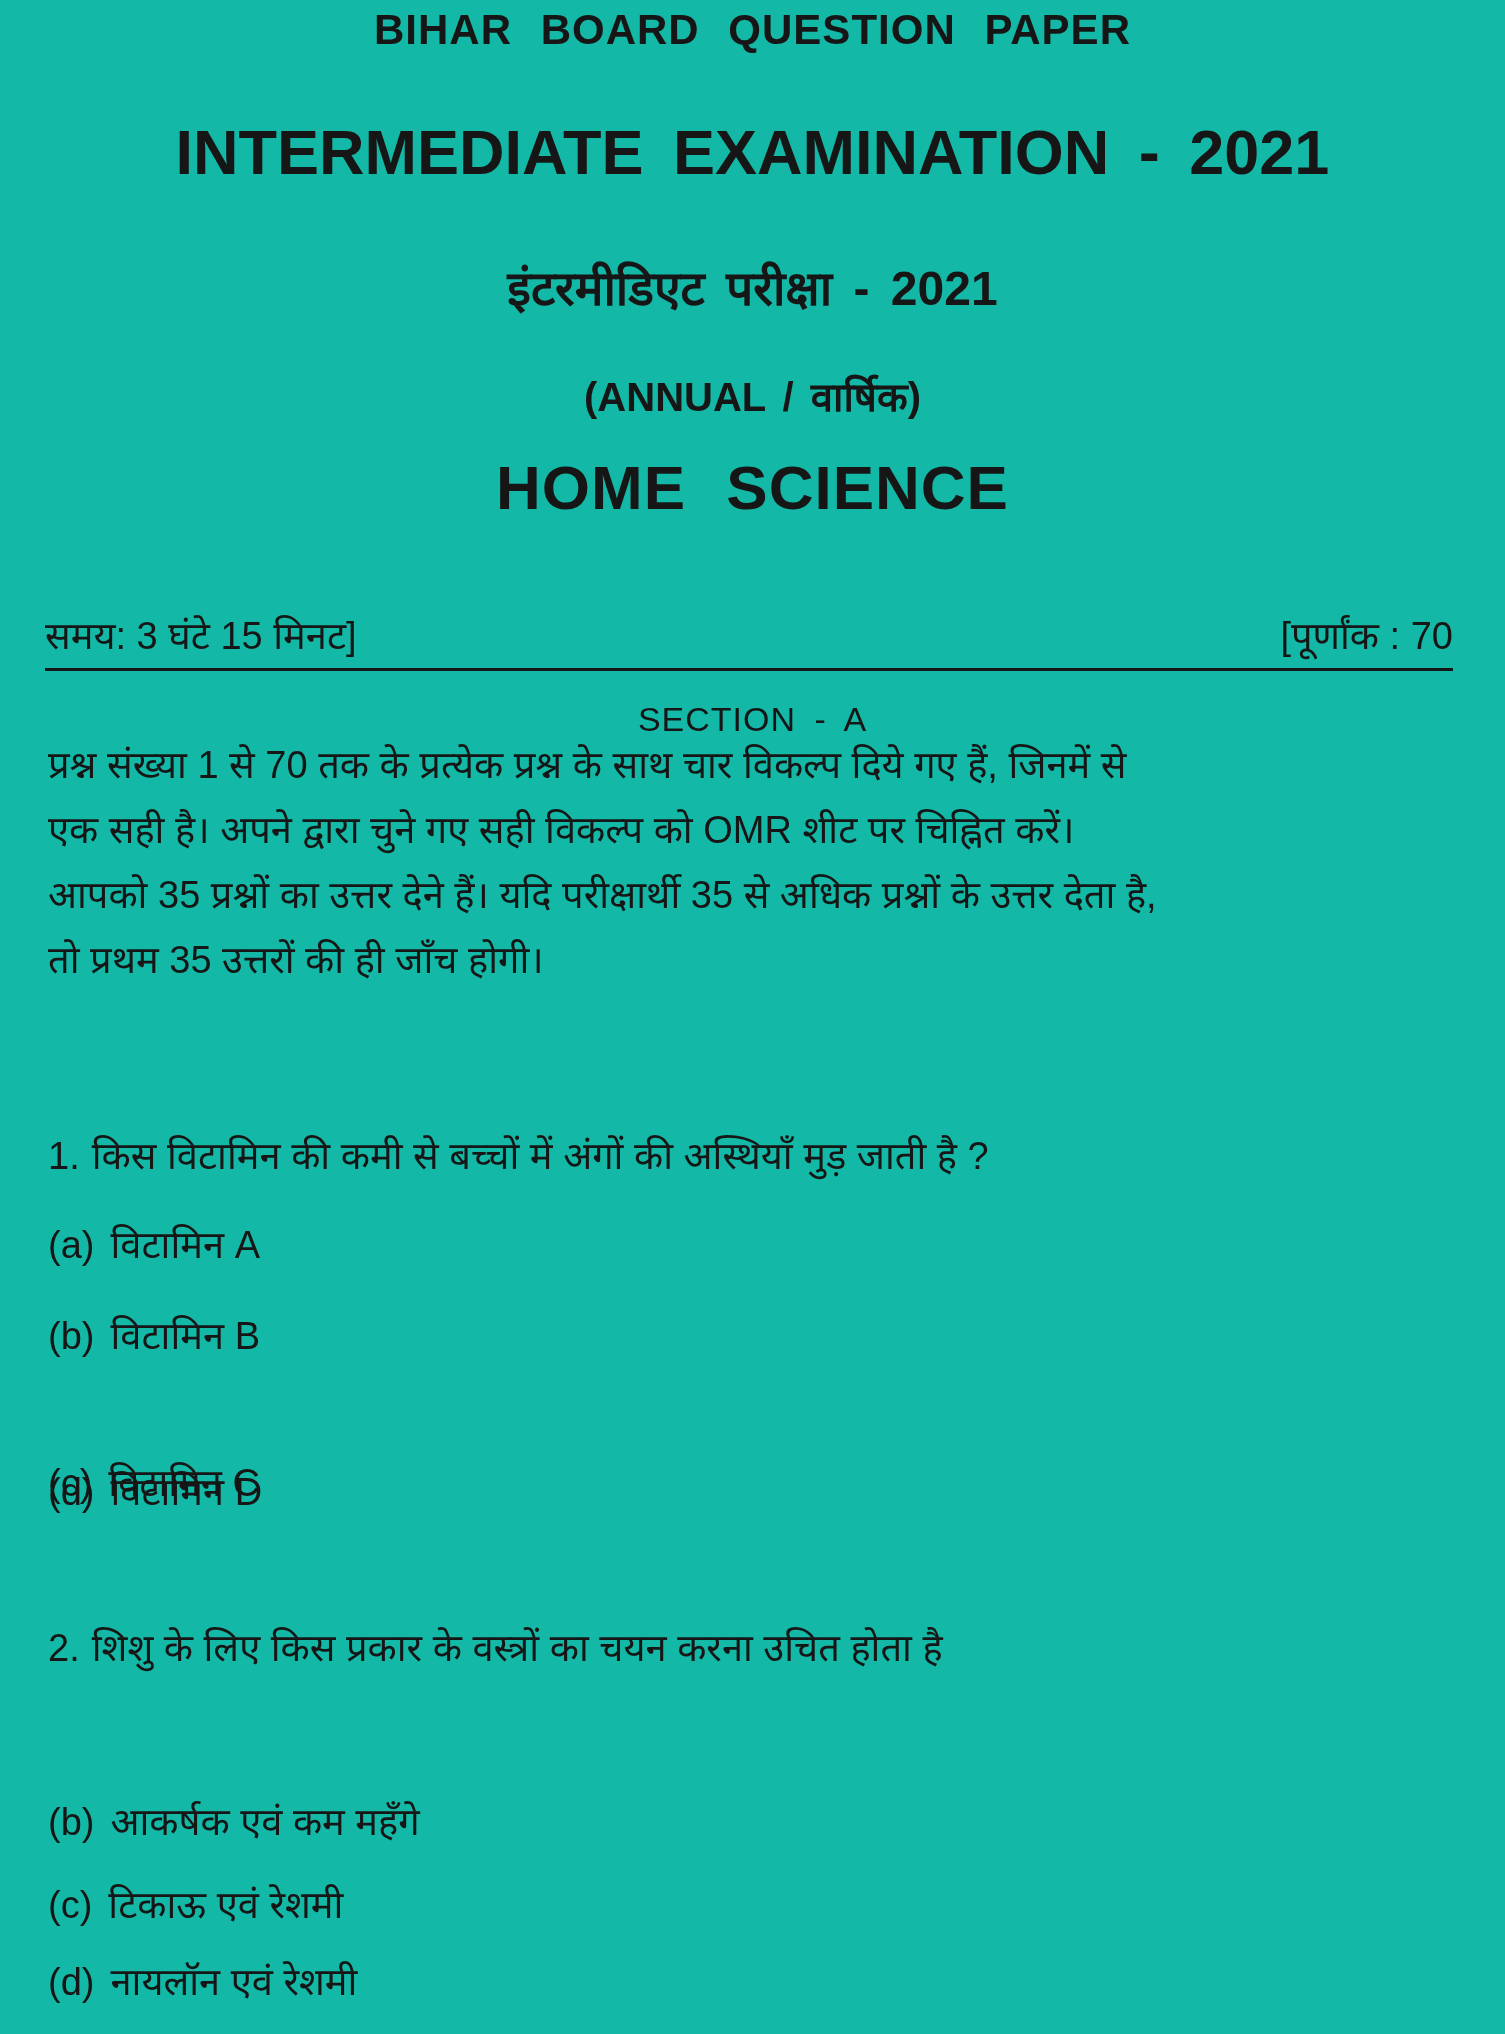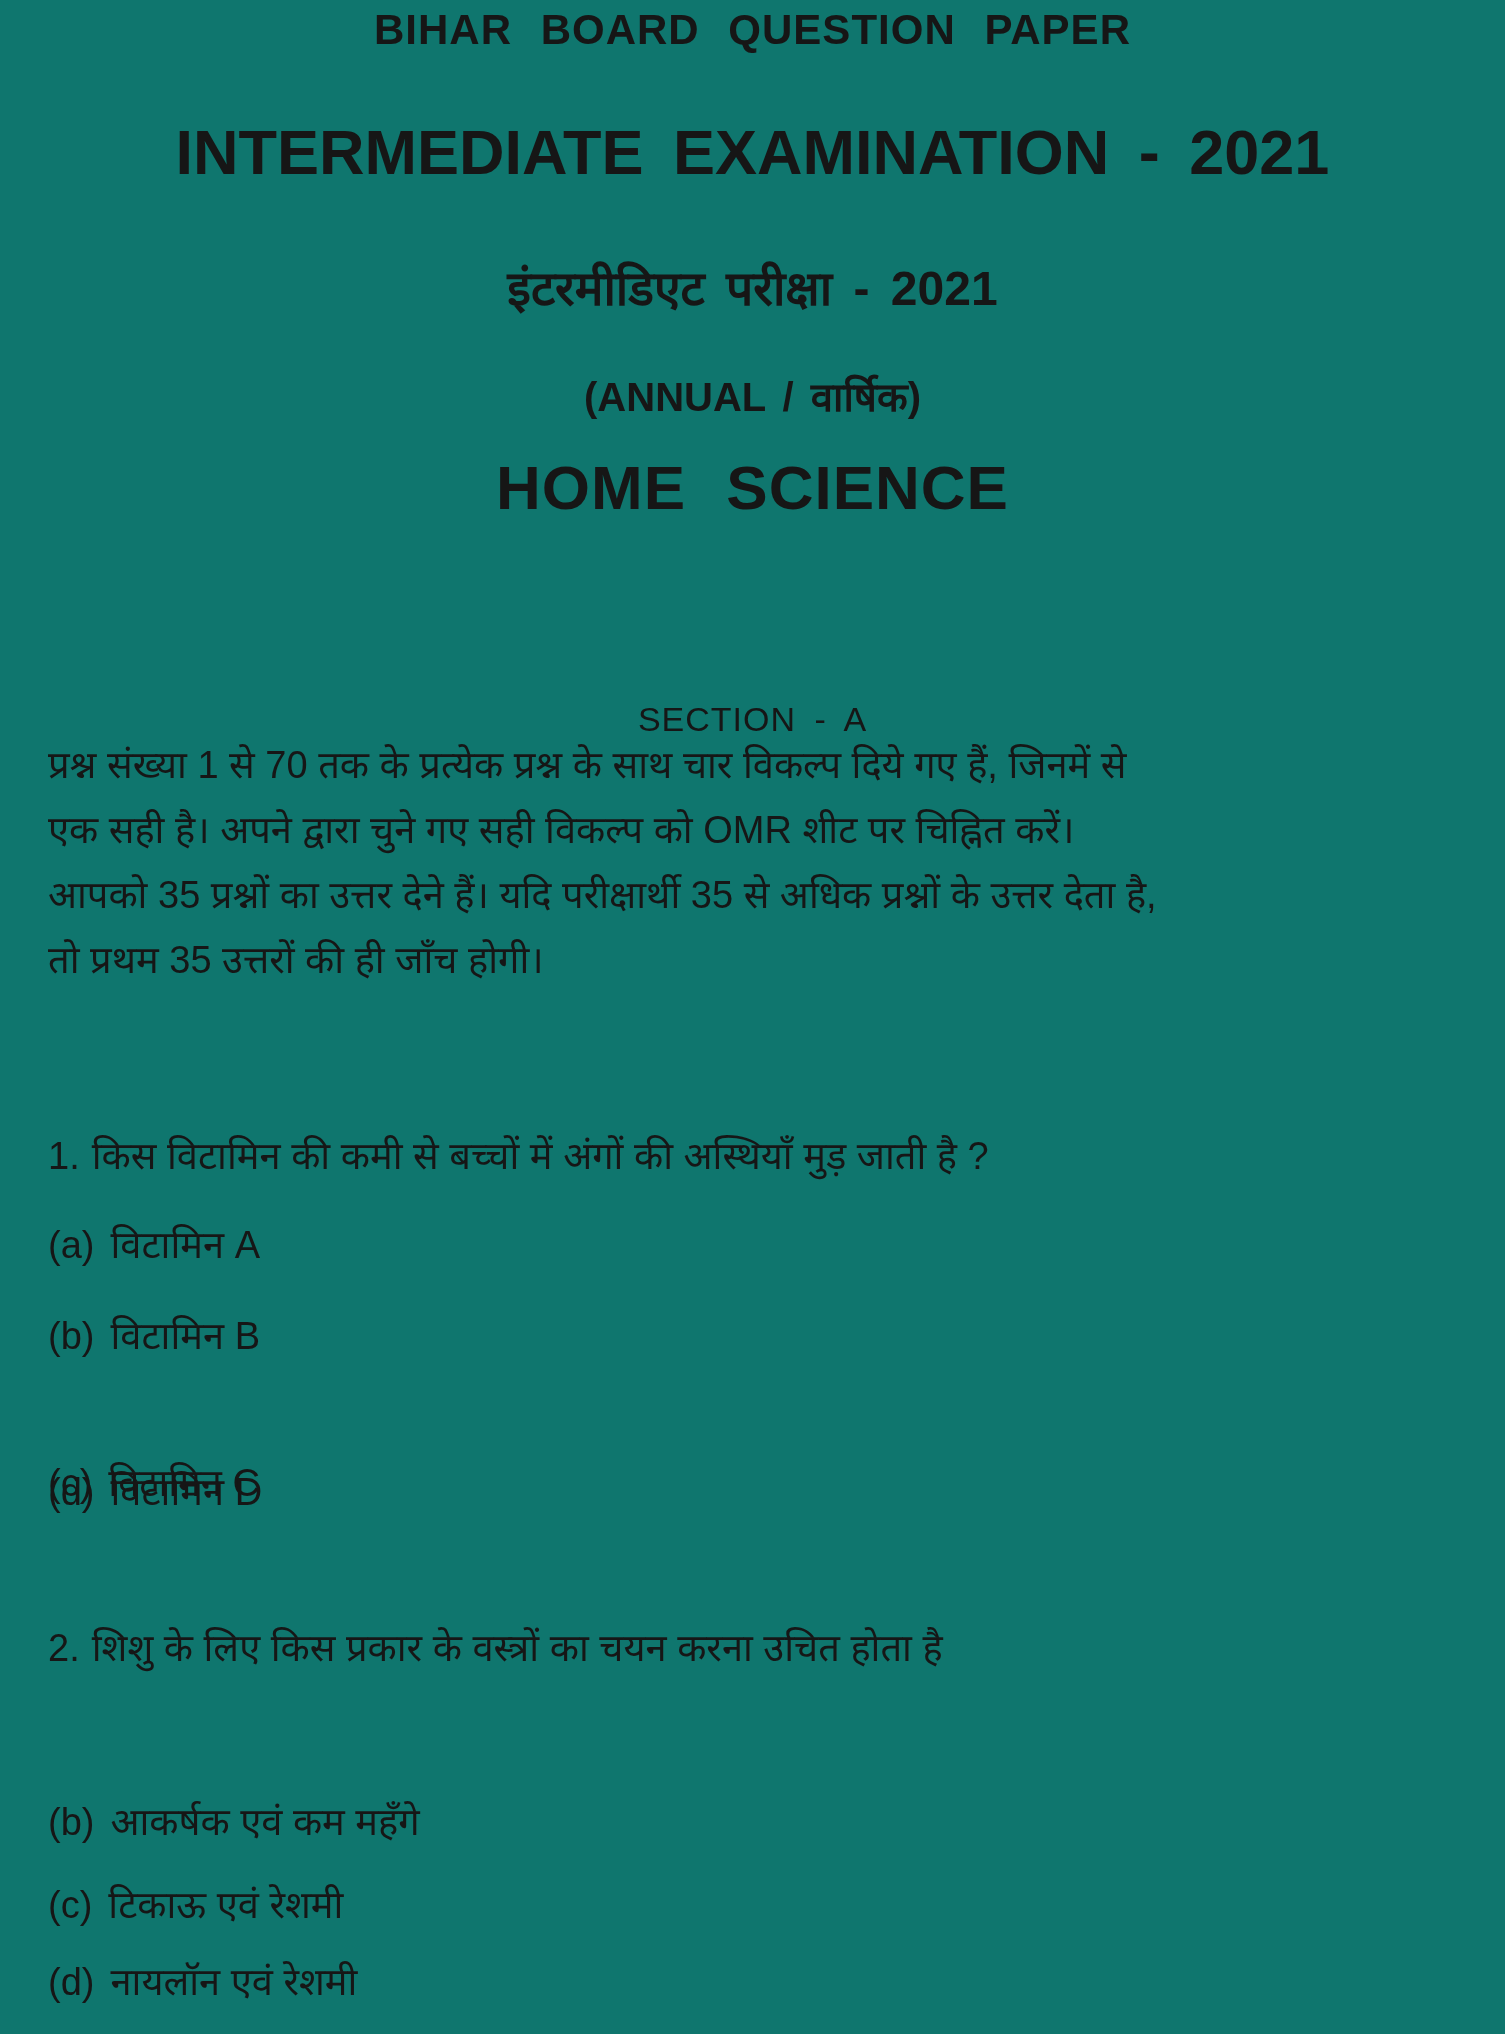--- a/index.html
+++ b/index.html
@@ -4,21 +4,21 @@
 <style>
   html, body {
     margin: 0;
     padding: 0;
     background: #ffffff;
   }
   .page {
     position: relative;
     width: 1505px;
     height: 2034px;
-    background: #0f766e;
+    background: #14b8a6;
     color: #161616;
     font-family: "Liberation Sans", "DejaVu Sans", sans-serif;
     overflow: hidden;
   }
   .abs { position: absolute; left: 0; width: 100%; }
 
   .title-center { text-align: center; font-weight: bold; white-space: nowrap; }
 
   .board-title {
     top: 6px;
@@ -108,20 +108,24 @@
   <div class="abs title-center board-title">BIHAR BOARD QUESTION PAPER</div>
 
   <div class="abs title-center exam-title-en">INTERMEDIATE EXAMINATION - 2021</div>
 
   <div class="abs title-center exam-title-hi">इंटरमीडिएट परीक्षा - 2021</div>
 
   <div class="abs title-center annual-subtitle">(ANNUAL / वार्षिक)</div>
 
   <div class="abs title-center subject-title">HOME SCIENCE</div>
 
+  <div class="meta-row">
+    <span>समय: 3 घंटे 15 मिनट]</span>
+    <span>[पूर्णांक : 70</span>
+  </div>
 
   <div class="abs section-title">SECTION - A</div>
 
   <div class="instructions">
     <div class="instr-line">प्रश्न संख्या 1 से 70 तक के प्रत्येक प्रश्न के साथ चार विकल्प दिये गए हैं, जिनमें से</div>
     <div class="instr-line">एक सही है। अपने द्वारा चुने गए सही विकल्प को OMR शीट पर चिह्नित करें।</div>
     <div class="instr-line">आपको  35 प्रश्नों का उत्तर देने हैं। यदि परीक्षार्थी 35 से अधिक प्रश्नों के उत्तर देता है,</div>
     <div class="instr-line">तो प्रथम 35 उत्तरों की ही जाँच होगी।</div>
   </div>
 

